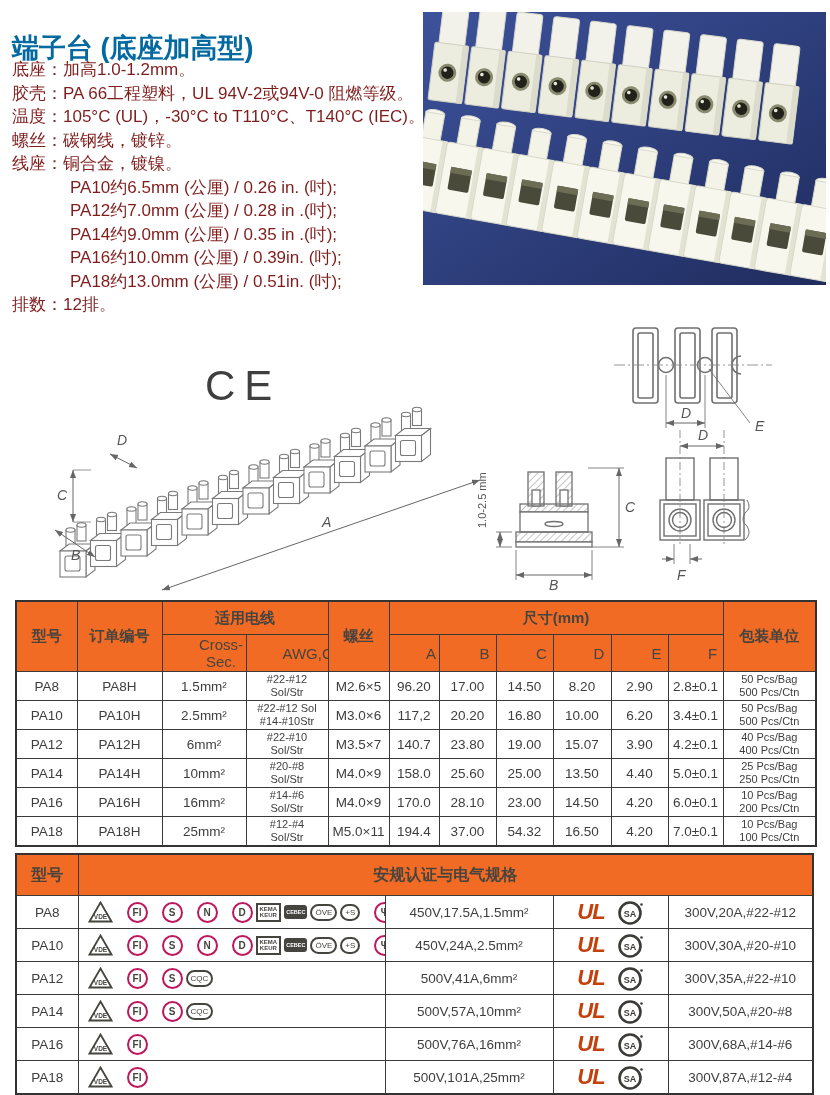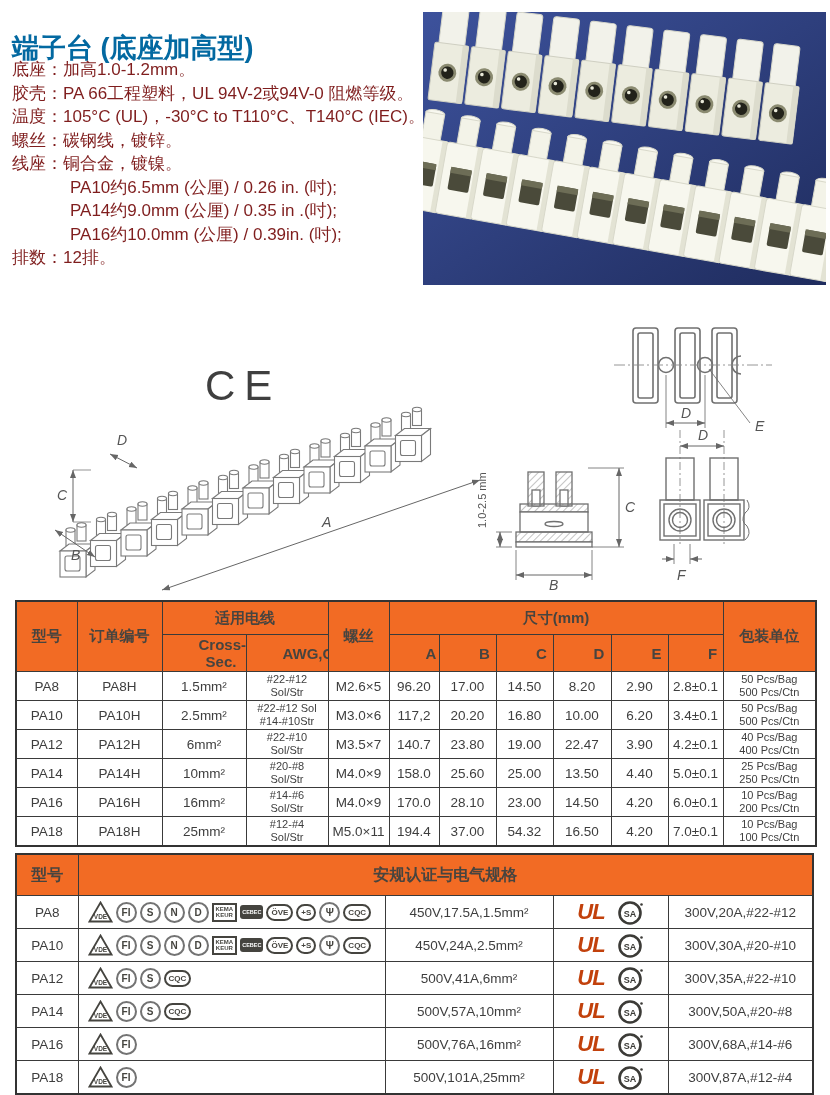--- a/index.html
+++ b/index.html
@@ -21,55 +21,57 @@
   .d-front   { left:650px; top:424px; width:120px; height:170px; }
   .dim-label { font-style:italic; font-size:14px; fill:#555; }
   .ce-text { font-size:42px; letter-spacing:9px; fill:#3f3f3f; }
 
   table { border-collapse:collapse; table-layout:fixed; background:#fff; }
   .t1 { position:absolute; left:15px; top:600px; width:800px; border:2.5px solid #333; }
   .t2 { position:absolute; left:15px; top:853px; width:797px; border:2.5px solid #333; }
   .t1 th, .t1 td, .t2 th, .t2 td { border:1.5px solid #3a3a3a; text-align:center; vertical-align:middle; overflow:hidden; }
   thead th { background:#f26b24; color:#47443f; font-weight:bold; font-size:15px; padding:1px 2px; }
   .t1 thead tr:nth-child(1) th { height:30px; }
-  .t1 thead tr:nth-child(2) th { height:26px; font-weight:bold;padding-left:36px; }
+  .t1 thead tr:nth-child(2) th { height:26px; font-weight:normal;padding-left:36px; }
   .t1 td { height:26px; font-size:13.5px; color:#3e3e3e; padding:1px 2px; }
   .t1 td.twoline { font-size:11px; line-height:1.15;margin-top:38px; }
   .t2 thead th { height:38px; font-size:16px; }
   .t2 td { height:30px; font-size:13.5px; color:#3e3e3e; padding:1px 2px; }
 
   .marks { display:flex; align-items:center; gap:3px; padding-left:7px; }
   .marks.center { justify-content:center; padding-left:0; gap:12px; }
   .mkwrap { display:inline-flex; align-items:center; }
-  .mk-circle { box-sizing:border-box; width:21px; height:21px; border:2px solid #737373; border-radius:50%;
-               font-size:10px; font-weight:bold; color:#45443f; display:inline-flex; align-items:center; justify-content:center; }
+  .mk-circle { box-sizing:border-box; width:21px; height:21px; border:2px solid #be185d; border-radius:50%;
+               font-size:10px; font-weight:bold; color:#45443f; display:inline-flex; align-items:center; justify-content:center;margin-left:11px; }
   .mk-oval { box-sizing:border-box; height:17px; padding:0 3px; border:2px solid #45443f; border-radius:9px;
-             font-size:8px; font-weight:bold; color:#45443f; display:inline-flex; align-items:center; }
+             font-size:8px; font-weight:normal; color:#45443f; display:inline-flex; align-items:center; }
   .mk-kema { box-sizing:border-box; border:2px solid #45443f; font-size:6px; font-weight:bold; color:#45443f;
              display:inline-flex; flex-direction:column; line-height:6.5px; padding:1px 2px; }
   .mk-cebec { background:#45443f; color:#fff; font-size:5.5px; font-weight:bold; border-radius:3px;
               padding:4px 2px; display:inline-flex; }
   .ul-mark { font-weight:bold; font-style:italic; font-size:22px; color:#c2410c; letter-spacing:-1px; }
 </style>
 </head>
 <body>
 
 <div class="page">
 
   <h1 class="title">端子台 (底座加高型)</h1>
 
   <div class="specs" id="spec-lines">
       <div class="spec-line">底座：加高1.0-1.2mm。</div>
       <div class="spec-line">胶壳：PA 66工程塑料，UL 94V-2或94V-0 阻燃等级。</div>
       <div class="spec-line">温度：105°C (UL)，-30°C to T110°C、T140°C (IEC)。</div>
       <div class="spec-line">螺丝：碳钢线，镀锌。</div>
       <div class="spec-line">线座：铜合金，镀镍。</div>
       <div class="spec-line indent">PA10约6.5mm (公厘) / 0.26 in. (吋);</div>
+      <div class="spec-line indent">PA12约7.0mm (公厘) / 0.28 in .(吋);</div>
       <div class="spec-line indent">PA14约9.0mm (公厘) / 0.35 in .(吋);</div>
       <div class="spec-line indent">PA16约10.0mm (公厘) / 0.39in. (吋);</div>
+      <div class="spec-line indent">PA18约13.0mm (公厘) / 0.51in. (吋);</div>
       <div class="spec-line">排数：12排。</div>
     </div>
 
   <div class="photo">
     <svg width="403" height="273" viewBox="0 0 403 273">
       <defs>
         <linearGradient id="pbg" x1="0" y1="0" x2="1" y2="1">
           <stop offset="0" stop-color="#3d529c"></stop>
             <stop offset="1" stop-color="#1f2c5e"></stop>
         </linearGradient>
@@ -337,21 +339,21 @@
         </tr>
         <tr>
           <td>PA12</td>
           <td>PA12H</td>
           <td>6mm²</td>
           <td class="twoline">#22-#10<br>Sol/Str</td>
           <td>M3.5×7</td>
           <td>140.7</td>
           <td>23.80</td>
           <td>19.00</td>
-          <td>22.47</td>
+          <td>15.07</td>
           <td>3.90</td>
           <td>4.2±0.1</td>
           <td class="twoline">40 Pcs/Bag<br>400 Pcs/Ctn</td>
         </tr>
         <tr>
           <td>PA14</td>
           <td>PA14H</td>
           <td>10mm²</td>
           <td class="twoline">#20-#8<br>Sol/Str</td>
           <td>M4.0×9</td>

